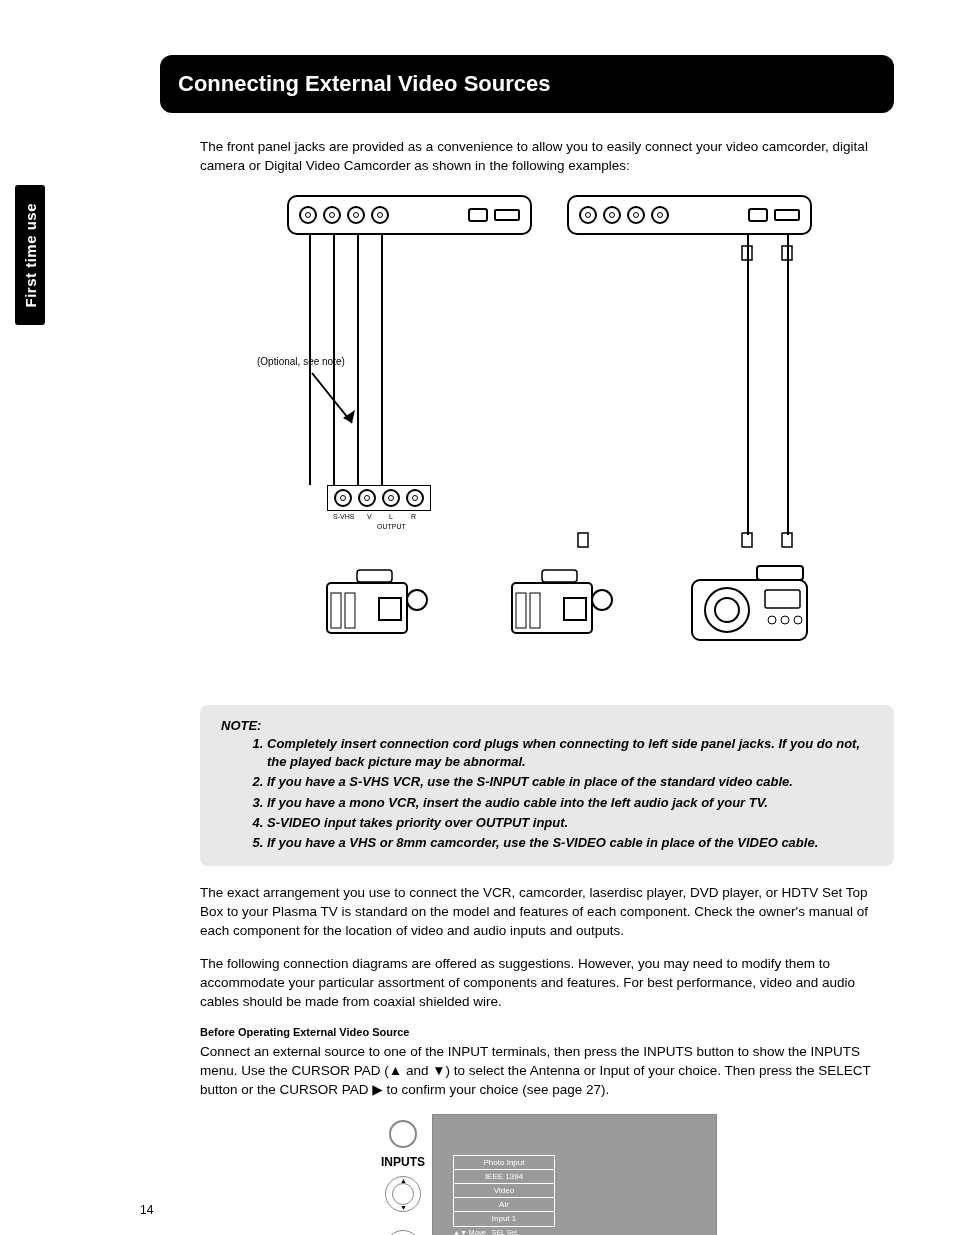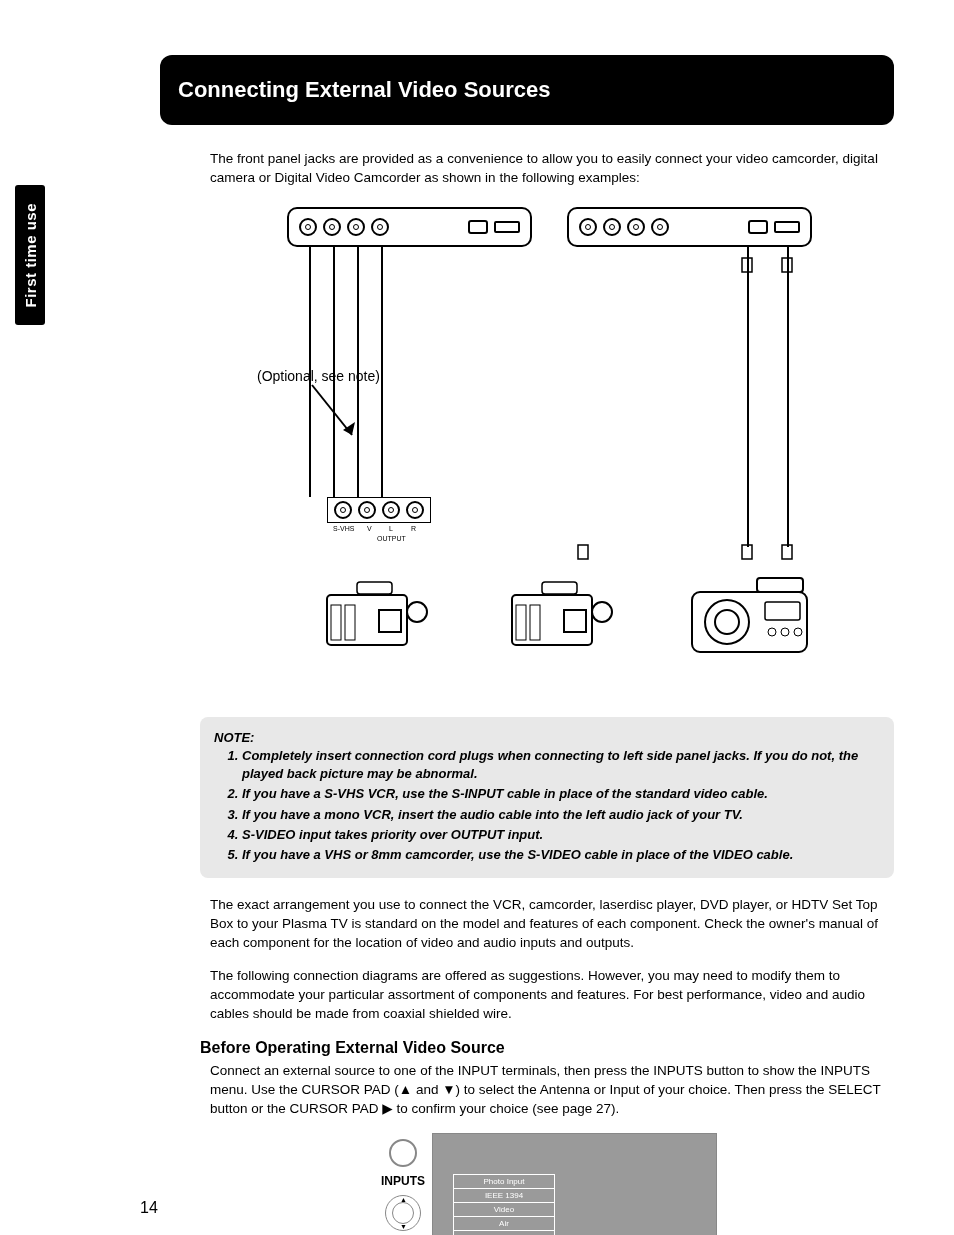--- a/index.html
+++ b/index.html
@@ -30,32 +30,32 @@
   .side-tab span {
     writing-mode: vertical-rl;
     transform: rotate(180deg);
     letter-spacing: 0.5px;
   }
   .header-bar {
     background: #000;
     color: #fff;
     font-weight: 900;
     font-size: 22px;
-    padding: 22px 18px;
+    padding: 16px 18px;
     border-radius: 12px;
     margin-left: 130px;
     margin-bottom: 25px;
     font-family: Arial, sans-serif;
   }
   .content {
     margin-left: 170px;
     font-size: 13.5px;
     line-height: 1.4;
   }
-  .para { margin-bottom: 14px; margin-left: 10px; }
+  .para { margin-bottom: 14px; }
   .diagram-box {
     margin: 10px auto 25px auto;
     width: 540px;
     height: 490px;
     background: #fff;
     position: relative;
     font-size: 9px;
   }
   .panel {
     position: absolute;
@@ -65,28 +65,28 @@
     display:flex; align-items:center; gap:6px; padding:0 10px;
   }
   .jack { width:18px; height:18px; border:2px solid #000; border-radius:50%; display:inline-block; position:relative;}
   .jack::after{content:"";position:absolute;inset:4px;border:1px solid #000;border-radius:50%;}
   .sep{flex:1}
   .sq{width:20px;height:14px;border:2px solid #000;border-radius:3px;}
   .rect{width:26px;height:12px;border:2px solid #000;border-radius:2px;}
   .note-box {
     background: #e8e8e8;
     border-radius: 8px;
-    padding: 12px 14px;
+    padding: 12px 21px;
     margin-bottom: 18px;
     font-size: 13px;
   }
   .note-label { font-weight: 900; font-style: italic; }
-  .note-box ol { margin-left: 28px; font-style: italic; font-weight: bold; }
+  .note-box ol { margin-left: 46px; font-style: italic; font-weight: bold; }
   .note-box ol li { margin-bottom: 2px; }
-  .subhead { font-weight: 900; font-size: 16px; margin-bottom: 2px; }
+  .subhead { font-weight: 900; font-size: 11px; margin-bottom: 2px; }
   .screen-box {
     margin: 12px auto 0 auto;
     width: 340px;
     height: 165px;
     position: relative;
   }
   .remote-col{
     position:absolute; left:0; top:0; width:52px; height:165px;
     display:flex; flex-direction:column; align-items:center; gap:6px;
     padding-top:6px;
@@ -105,23 +105,23 @@
     padding-left:20px;
   }
   .menu{
     width:102px;
     font-size:8px;
     color:#fff;
   }
   .menu .row{border:1px solid #fff; text-align:center; padding:1px 0; margin-bottom:-1px; background:#9a9a9a;}
   .menu .footer{font-size:7px; padding-top:2px;}
   .pagenum{
-    position:absolute; bottom:18px; left:140px; font-size:16px;
-  }
-  .dlabel{position:absolute;font-size:14px;}
+    position:absolute; bottom:18px; left:140px; font-size:12px;
+  }
+  .dlabel{position:absolute;font-size:10px;}
   .svhs-box{position:absolute;border:1px solid #000;padding:3px 6px;display:flex;gap:6px;align-items:center;}
   .cam{position:absolute;width:120px;height:75px;}
   .cam svg{width:100%;height:100%;}
   .cord{position:absolute;width:2px;background:#000;}
 </style>
 </head>
 <body>
 
 <div class="side-tab">
   <span>First time use</span>

